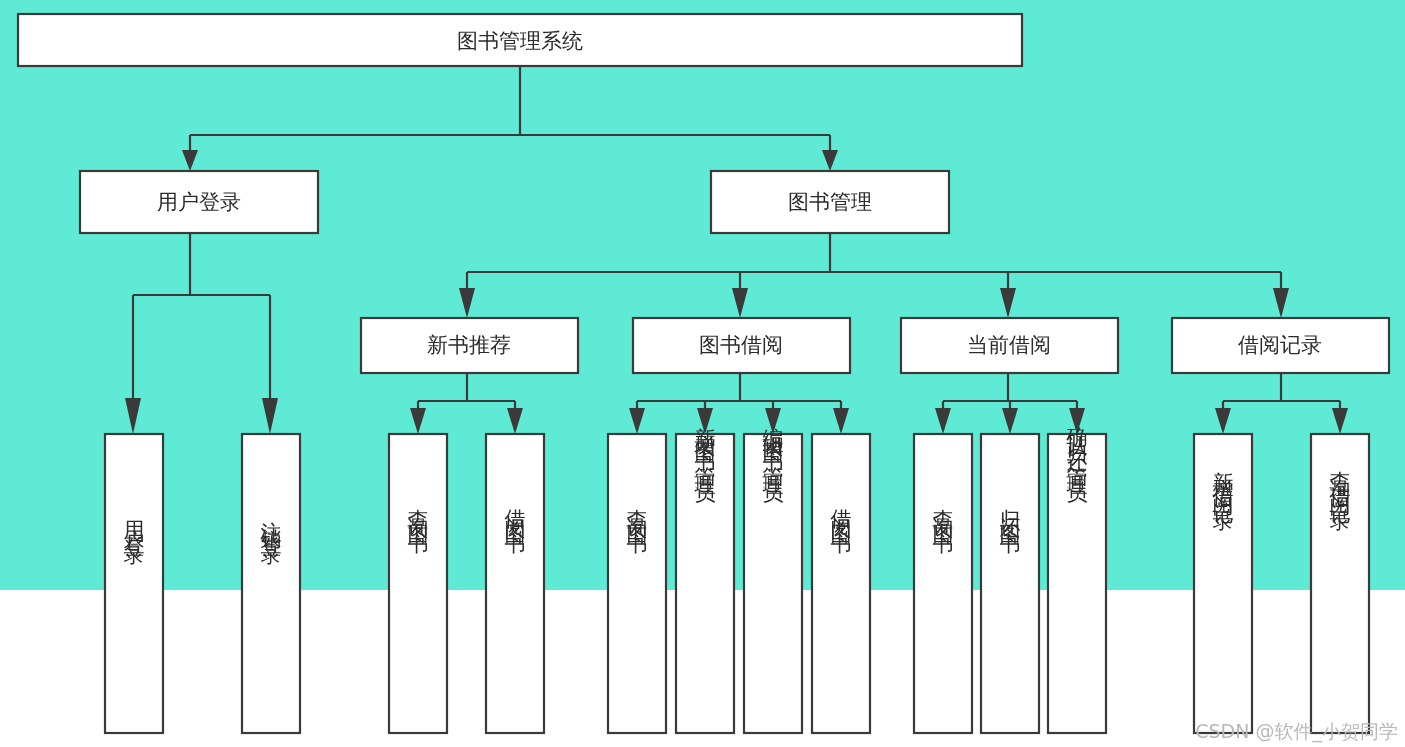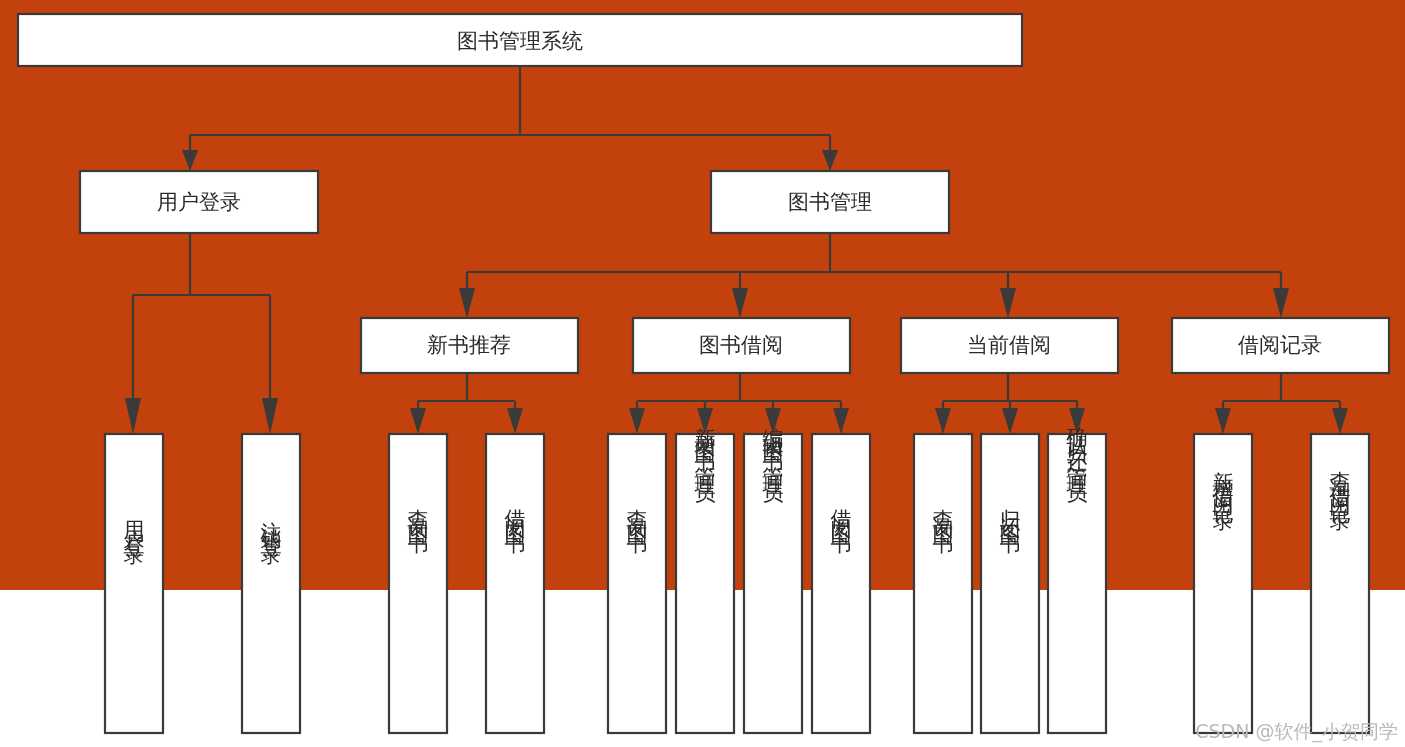--- a/index.html
+++ b/index.html
@@ -10,21 +10,21 @@
   body {
     width: 1405px;
     height: 747px;
     font-family: "DejaVu Sans", "Liberation Sans", sans-serif;
     overflow: hidden;
   }
   #diagram-root {
     position: relative;
     width: 1405px;
     height: 590px;
-    background: #c2410c;
+    background: #5eead4;
   }
   svg.diagram-canvas {
     position: absolute;
     left: 0;
     top: 0;
     width: 1405px;
     height: 747px;
     display: block;
   }
   .node-box {

